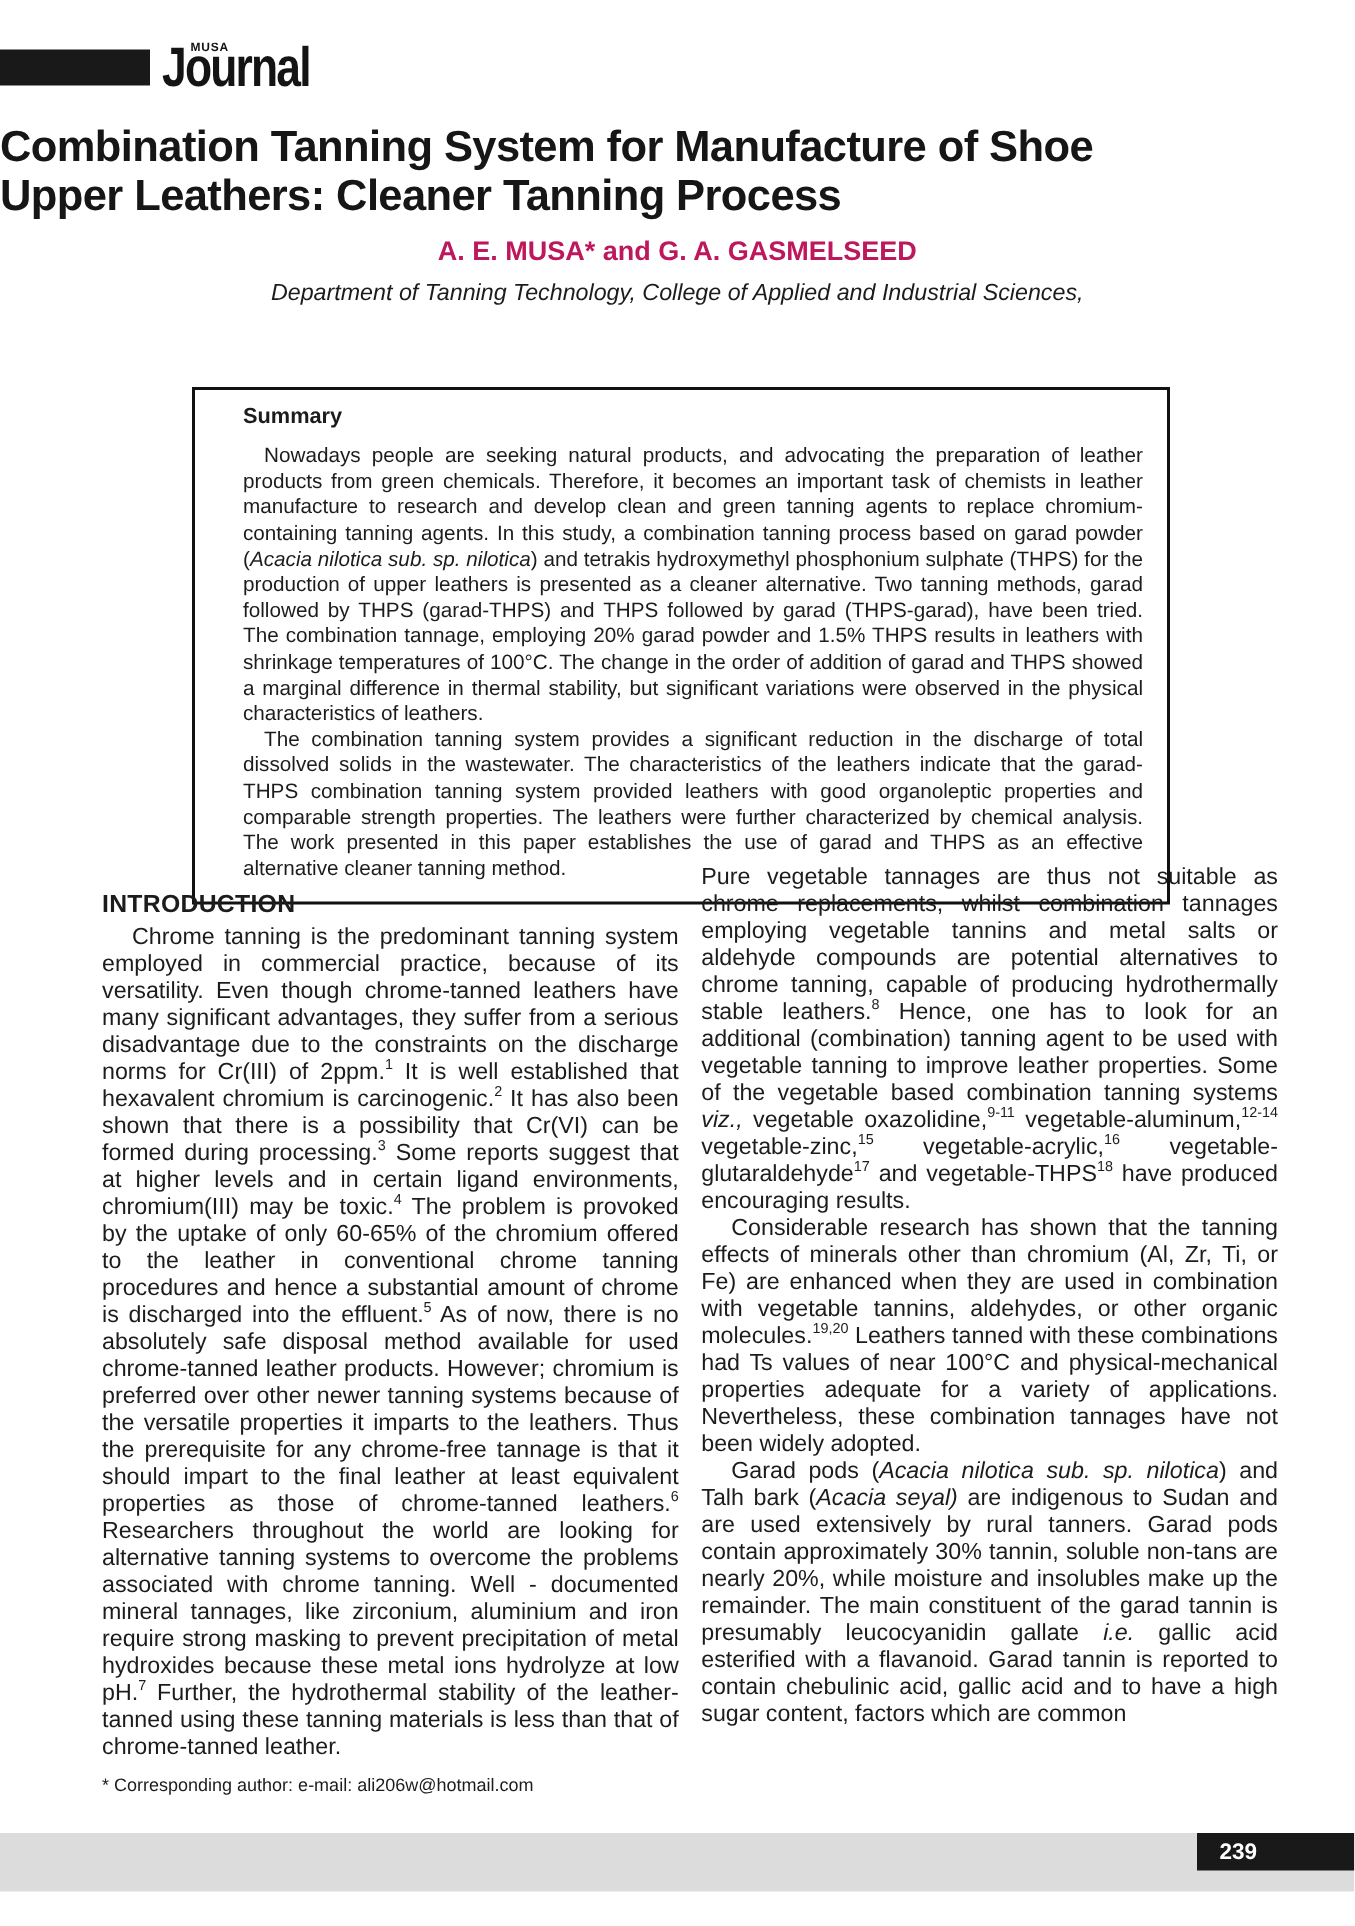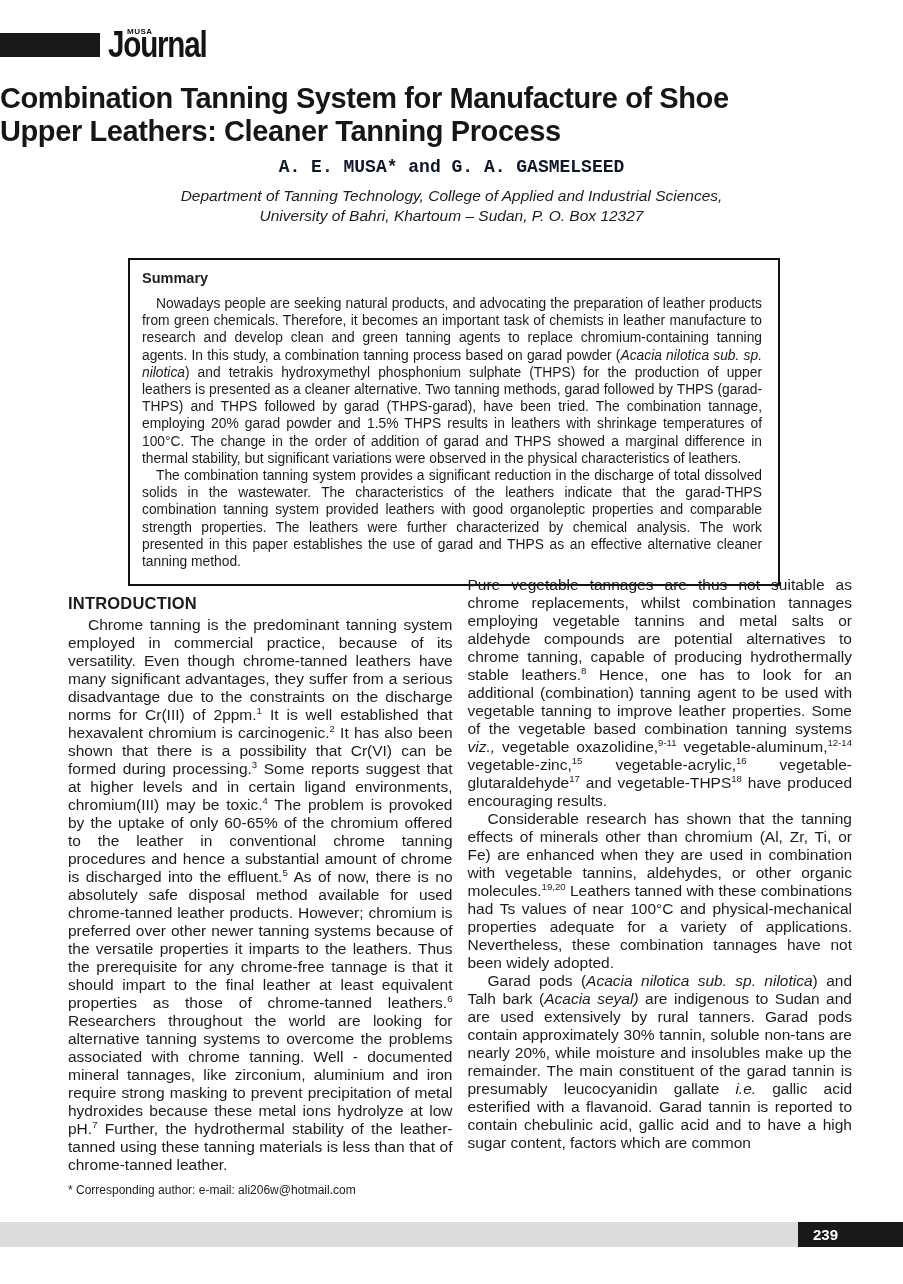--- a/index.html
+++ b/index.html
@@ -35,32 +35,32 @@
   .issue-info { color: #ffffff; font-style: italic; font-size: 13px; letter-spacing: 0.3px; }
 
   
   .title-block {
     position: absolute; top: 82px; left: 0; width: 903px;
     text-align: left; font-weight: bold;
     font-size: 29px; line-height: 33px; letter-spacing: -0.4px; color: #161616;
   }
   .authors {
     position: absolute; top: 157px; left: 0; width: 903px;
-    text-align: center; font-weight: bold; font-size: 18px; color: #0f172a; font-family: Liberation Mono, monospace;
+    text-align: center; font-weight: bold; font-size: 18px; color: #be185d;
   }
   .affiliation {
     position: absolute; top: 186px; left: 0; width: 903px;
     text-align: center; font-style: italic; font-size: 15.5px; line-height: 20px;
   }
 
   
   .summary-box {
     position: absolute; top: 258px; left: 128px; width: 652px;
     border: 2px solid #111111; box-sizing: border-box;
-    padding: 10px 16px 14px 12px; background: #ffffff;
+    padding: 10px 16px 14px 32px; background: #ffffff;
   }
   .summary-heading { font-size: 14.5px; font-weight: bold; margin: 0 0 9px 0; }
   .summary-box p {
     margin: 0; font-size: 13.8px; line-height: 17.2px;
     text-align: justify; text-indent: 14px;
   }
 
   
   .columns {
     position: absolute; top: 576px; left: 68px; width: 784px;
@@ -73,21 +73,21 @@
   sup { font-size: 0.62em; line-height: 0; vertical-align: super; }
 
   
   .footnote {
     position: absolute; top: 1183px; left: 68px;
     font-size: 12px;
   }
 
   
   .bottom-bar {
-    position: absolute; top: 1222px; left: 0; width: 903px; height: 25px;
+    position: absolute; top: 1222px; left: 0; width: 903px; height: 39px;
     background: #dcdcdc;
   }
   .page-num-box {
     position: absolute; right: 0; top: 0; width: 105px; height: 25px;
     background: #191919; color: #ffffff; font-weight: bold; font-size: 15px;
     display: flex; align-items: center; padding-left: 15px; box-sizing: border-box;
   }
 </style>
 </head>
 <body>
@@ -104,21 +104,20 @@
 
   <div class="title-block">
     <div>Combination Tanning System for Manufacture of Shoe</div>
     <div>Upper Leathers: Cleaner Tanning Process</div>
   </div>
 
   <div class="authors">A. E. MUSA* and G. A. GASMELSEED</div>
 
   <div class="affiliation">
     <div>Department of Tanning Technology, College of Applied and Industrial Sciences,</div>
-    <div>University of Bahri, Khartoum – Sudan, P. O. Box 12327</div>
   </div>
 
   <section class="summary-box">
     <h2 class="summary-heading">Summary</h2>
     <p><span>Nowadays people are seeking natural products, and advocating the preparation of leather products from green chemicals. Therefore, it becomes an important task of chemists in leather manufacture to research and develop clean and green tanning agents to replace chromium-containing tanning agents. In this study, a combination tanning process based on garad powder (</span><i>Acacia nilotica sub. sp. nilotica</i><span>) and tetrakis hydroxymethyl phosphonium sulphate (THPS) for the production of upper leathers is presented as a cleaner alternative. Two tanning methods, garad followed by THPS (garad-THPS) and THPS followed by garad (THPS-garad), have been tried. The combination tannage, employing 20% garad powder and 1.5% THPS results in leathers with shrinkage temperatures of 100°C. The change in the order of addition of garad and THPS showed a marginal difference in thermal stability, but significant variations were observed in the physical characteristics of leathers.</span></p>
     <p><span>The combination tanning system provides a significant reduction in the discharge of total dissolved solids in the wastewater. The characteristics of the leathers indicate that the garad-THPS combination tanning system provided leathers with good organoleptic properties and comparable strength properties. The leathers were further characterized by chemical analysis. The work presented in this paper establishes the use of garad and THPS as an effective alternative cleaner tanning method.</span></p>
   </section>
 
   <main class="columns">
     <div class="col">

